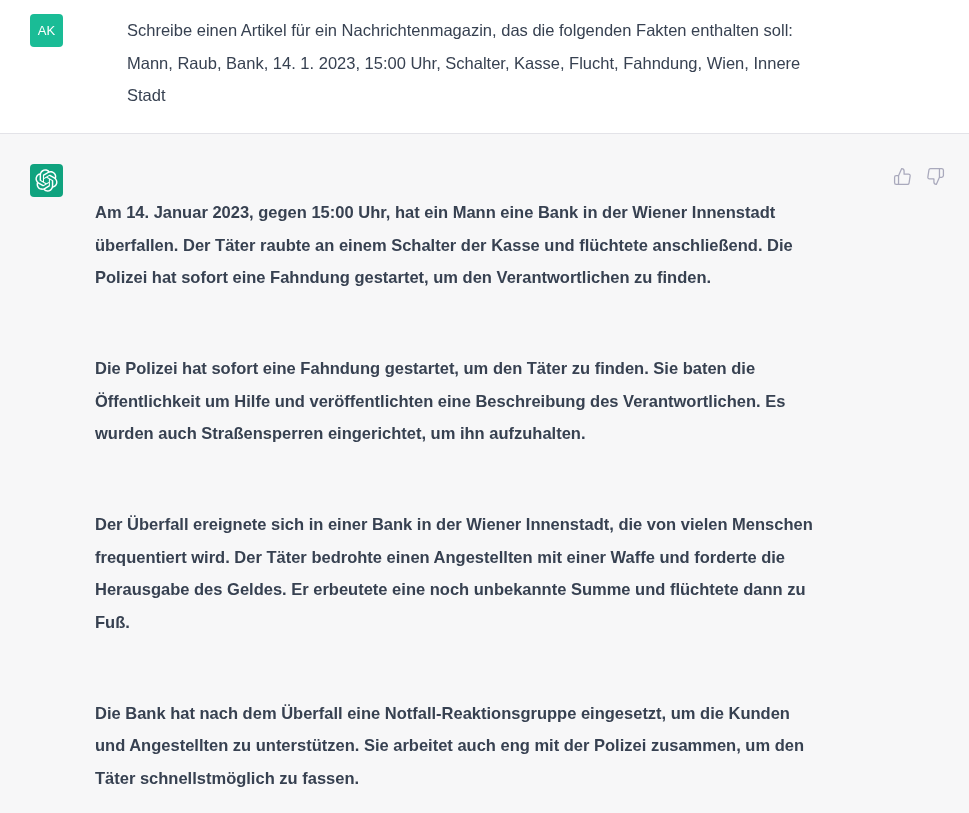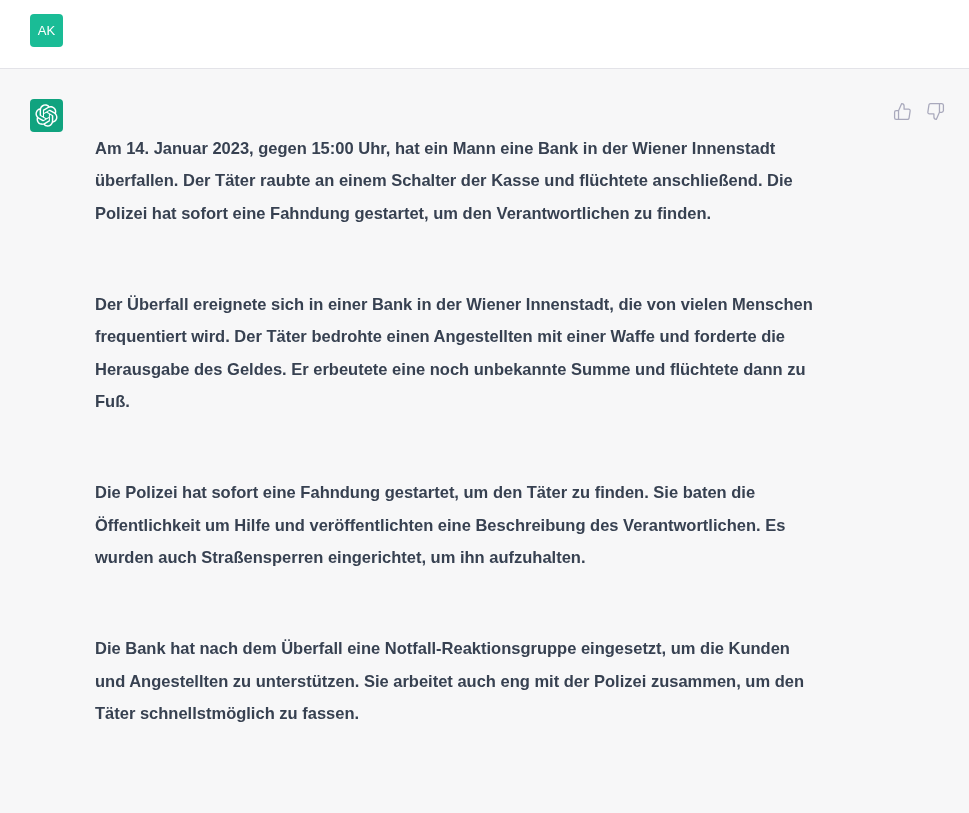--- a/index.html
+++ b/index.html
@@ -103,40 +103,43 @@
     stroke-linejoin: round;
   }
 </style>
 </head>
 <body>
 
 <div class="chat">
 
   <div class="message user">
     <div class="avatar user-avatar">AK</div>
+    <div class="content">Schreibe einen Artikel für ein Nachrichtenmagazin, das die folgenden Fakten enthalten soll:
+Mann, Raub, Bank, 14. 1. 2023, 15:00 Uhr, Schalter, Kasse, Flucht, Fahndung, Wien, Innere
+Stadt</div>
   </div>
 
   <div class="message assistant">
     <div class="avatar gpt-avatar">
       <svg viewBox="0 0 41 41" xmlns="http://www.w3.org/2000/svg">
         <path fill="currentColor" d="M37.5324 16.8707C37.9808 15.5241 38.1363 14.0974 37.9886 12.6859C37.8409 11.2744 37.3934 9.91076 36.676 8.68622C35.6126 6.83404 33.9882 5.3676 32.0373 4.4985C30.0864 3.62941 27.9098 3.40259 25.8215 3.85078C24.8796 2.7893 23.7219 1.94125 22.4257 1.36341C21.1295 0.785575 19.7249 0.491269 18.3058 0.500197C16.1708 0.495044 14.0893 1.16803 12.3614 2.42214C10.6335 3.67624 9.34853 5.44666 8.6917 7.47815C7.30085 7.76286 5.98686 8.3414 4.8377 9.17505C3.68854 10.0087 2.73073 11.0782 2.02839 12.312C0.956464 14.1591 0.498905 16.2988 0.721698 18.4228C0.944492 20.5467 1.83612 22.5449 3.268 24.1293C2.81966 25.4759 2.66413 26.9026 2.81182 28.3141C2.95951 29.7256 3.40701 31.0892 4.12437 32.3138C5.18791 34.1659 6.8123 35.6322 8.76321 36.5013C10.7141 37.3704 12.8907 37.5973 14.9789 37.1492C15.9208 38.2107 17.0786 39.0587 18.3747 39.6366C19.6709 40.2144 21.0755 40.5087 22.4946 40.4998C24.6307 40.5054 26.7133 39.8321 28.4418 38.5772C30.1704 37.3223 31.4556 35.5506 32.1119 33.5179C33.5027 33.2332 34.8167 32.6547 35.9659 31.821C37.115 30.9874 38.0728 29.9178 38.7752 28.684C39.8458 26.8371 40.3023 24.6979 40.0789 22.5748C39.8556 20.4517 38.9639 18.4544 37.5324 16.8707ZM22.4978 37.8849C20.7443 37.8874 19.0459 37.2733 17.6994 36.1501C17.7601 36.117 17.8666 36.0586 17.936 36.0161L25.9004 31.4156C26.1003 31.3019 26.2663 31.137 26.3813 30.9378C26.4964 30.7386 26.5563 30.5124 26.5549 30.2825V19.0542L29.9213 20.998C29.9389 21.0068 29.9541 21.0198 29.9656 21.0359C29.977 21.052 29.9842 21.0707 29.9867 21.0902V30.3889C29.9842 32.375 29.1946 34.2791 27.7909 35.6841C26.3872 37.0892 24.4838 37.8806 22.4978 37.8849ZM6.39227 31.0064C5.51397 29.4888 5.19742 27.7107 5.49804 25.9832C5.55718 26.0187 5.66048 26.0818 5.73461 26.1244L13.699 30.7248C13.8975 30.8408 14.1233 30.902 14.3532 30.902C14.583 30.902 14.8088 30.8408 15.0073 30.7248L24.731 25.1103V28.9979C24.7321 29.0177 24.7283 29.0376 24.7199 29.0556C24.7115 29.0736 24.6988 29.0893 24.6829 29.1012L16.6317 33.7497C14.9096 34.7416 12.8643 35.0097 10.9447 34.4954C9.02506 33.9811 7.38785 32.7263 6.39227 31.0064ZM4.29707 13.6194C5.17156 12.0998 6.55279 10.9364 8.19885 10.3327C8.19885 10.4013 8.19491 10.5228 8.19491 10.6071V19.808C8.19351 20.0378 8.25334 20.2638 8.36823 20.4629C8.48312 20.6619 8.64893 20.8267 8.84863 20.9404L18.5723 26.5542L15.206 28.4979C15.1894 28.5089 15.1703 28.5155 15.1505 28.5173C15.1307 28.5191 15.1107 28.516 15.0924 28.5082L7.04046 23.8557C5.32135 22.8601 4.06716 21.2235 3.55289 19.3046C3.03862 17.3858 3.30624 15.3413 4.29707 13.6194ZM31.955 20.0556L22.2312 14.4411L25.5976 12.4981C25.6142 12.4872 25.6333 12.4805 25.6531 12.4787C25.6729 12.4769 25.6928 12.4801 25.7111 12.4879L33.7631 17.1364C34.9967 17.849 36.0017 18.8982 36.6606 20.1613C37.3194 21.4244 37.6047 22.849 37.483 24.2684C37.3613 25.6878 36.8378 27.0432 35.9737 28.1759C35.1095 29.3086 33.9403 30.1717 32.6023 30.6641C32.6023 30.5947 32.6023 30.4733 32.6023 30.3889V21.188C32.6048 20.9586 32.5457 20.7328 32.4312 20.5338C32.3167 20.3348 32.151 20.1698 31.955 20.0556ZM35.3055 15.0128C35.2464 14.9765 35.1431 14.9142 35.069 14.8717L27.1045 10.2712C26.906 10.1554 26.6803 10.0943 26.4504 10.0943C26.2206 10.0943 25.9948 10.1554 25.7963 10.2712L16.0726 15.8858V11.9982C16.0715 11.9783 16.0753 11.9585 16.0837 11.9405C16.0921 11.9225 16.1048 11.9068 16.1207 11.8949L24.1719 7.25025C25.4053 6.53903 26.8158 6.19376 28.2383 6.25482C29.6608 6.31589 31.0364 6.78077 32.2044 7.59508C33.3723 8.40939 34.2842 9.53945 34.8334 10.8531C35.3826 12.1667 35.5464 13.6095 35.3055 15.0128ZM14.2424 21.9419L10.8752 19.9981C10.8576 19.9893 10.8423 19.9763 10.8309 19.9602C10.8195 19.9441 10.8122 19.9254 10.8098 19.9058V10.6071C10.8107 9.18295 11.2173 7.78848 11.9819 6.58696C12.7466 5.38544 13.8377 4.42659 15.1275 3.82264C16.4173 3.21869 17.8524 2.99464 19.2649 3.1767C20.6775 3.35876 21.9855 4.06874 22.9532 5.11194C22.8925 5.14504 22.786 5.20349 22.7166 5.24604L14.7521 9.8465C14.5522 9.96019 14.3862 10.125 14.2712 10.3242C14.1561 10.5234 14.0962 10.7497 14.0976 10.9796L14.2424 21.9419ZM16.071 17.9991L20.4018 15.4978L24.7325 17.9975V22.9985L20.4018 25.4983L16.071 22.9985V17.9991Z"></path>
       </svg>
     </div>
 
     <div class="content">
       <p>Am 14. Januar 2023, gegen 15:00 Uhr, hat ein Mann eine Bank in der Wiener Innenstadt
 überfallen. Der Täter raubte an einem Schalter der Kasse und flüchtete anschließend. Die
 Polizei hat sofort eine Fahndung gestartet, um den Verantwortlichen zu finden.</p>
+      <p>Die Polizei hat sofort eine Fahndung gestartet, um den Täter zu finden. Sie baten die
+Öffentlichkeit um Hilfe und veröffentlichten eine Beschreibung des Verantwortlichen. Es
+wurden auch Straßensperren eingerichtet, um ihn aufzuhalten.</p>
       <p>Der Überfall ereignete sich in einer Bank in der Wiener Innenstadt, die von vielen Menschen
 frequentiert wird. Der Täter bedrohte einen Angestellten mit einer Waffe und forderte die
 Herausgabe des Geldes. Er erbeutete eine noch unbekannte Summe und flüchtete dann zu
 Fuß.</p>
-      <p>Die Polizei hat sofort eine Fahndung gestartet, um den Täter zu finden. Sie baten die
-Öffentlichkeit um Hilfe und veröffentlichten eine Beschreibung des Verantwortlichen. Es
-wurden auch Straßensperren eingerichtet, um ihn aufzuhalten.</p>
       <p>Die Bank hat nach dem Überfall eine Notfall-Reaktionsgruppe eingesetzt, um die Kunden
 und Angestellten zu unterstützen. Sie arbeitet auch eng mit der Polizei zusammen, um den
 Täter schnellstmöglich zu fassen.</p>
       
     </div>
 
     <div class="feedback">
       <button class="icon-btn" aria-label="thumbs up">
         <svg viewBox="0 0 24 24" xmlns="http://www.w3.org/2000/svg">
           <path d="M14 9V5a3 3 0 0 0-3-3l-4 9v11h11.28a2 2 0 0 0 2-1.7l1.38-9a2 2 0 0 0-2-2.3zM7 22H4a2 2 0 0 1-2-2v-7a2 2 0 0 1 2-2h3"></path>

